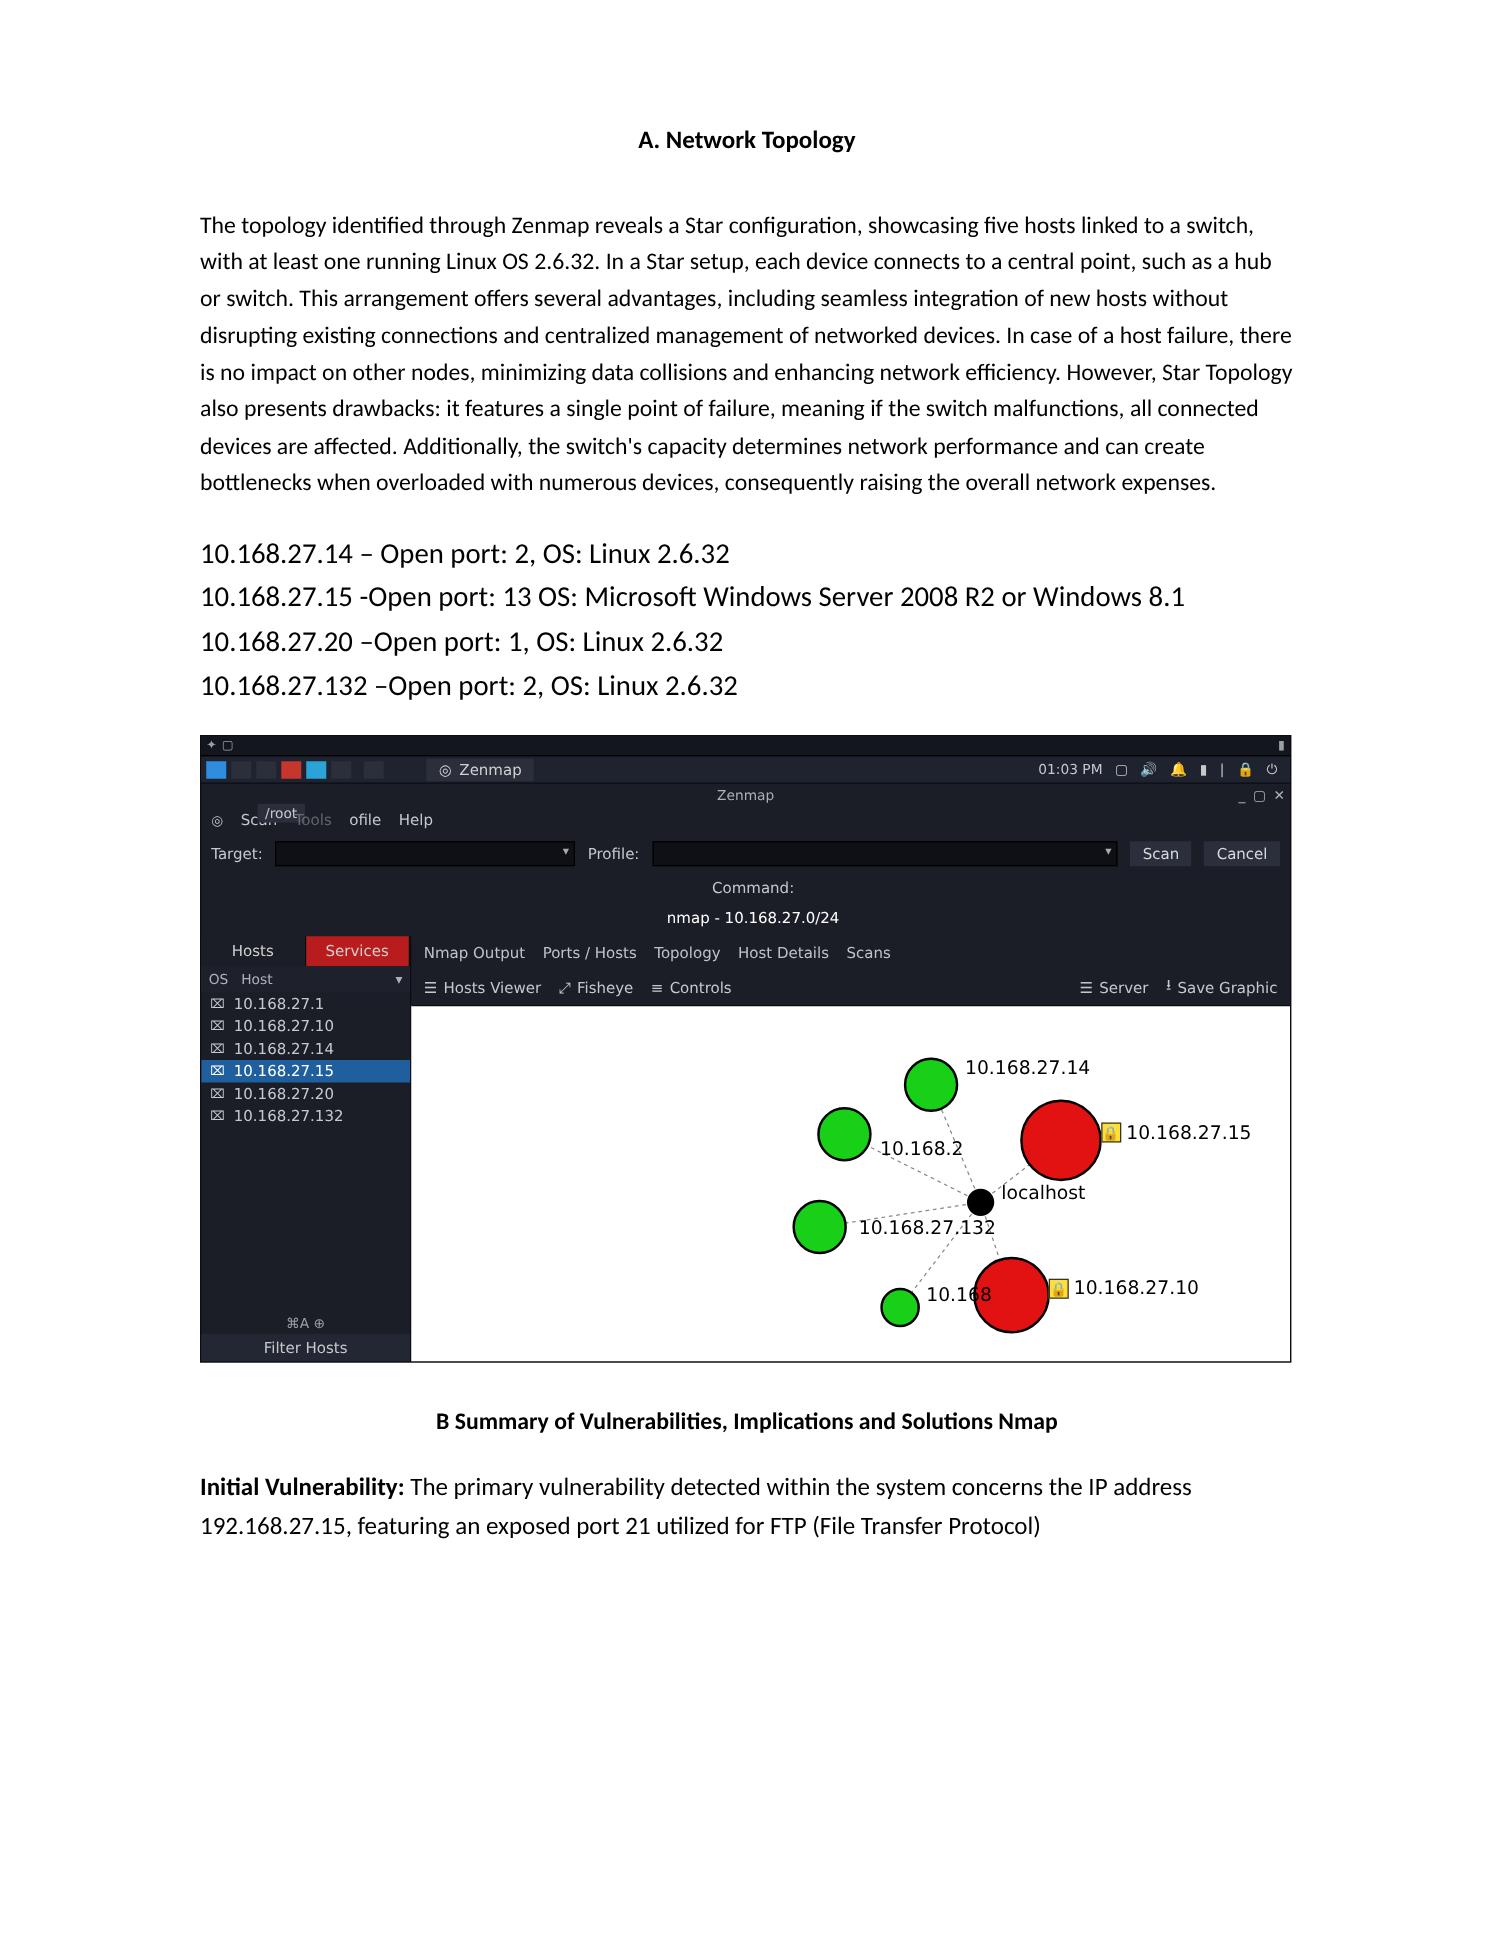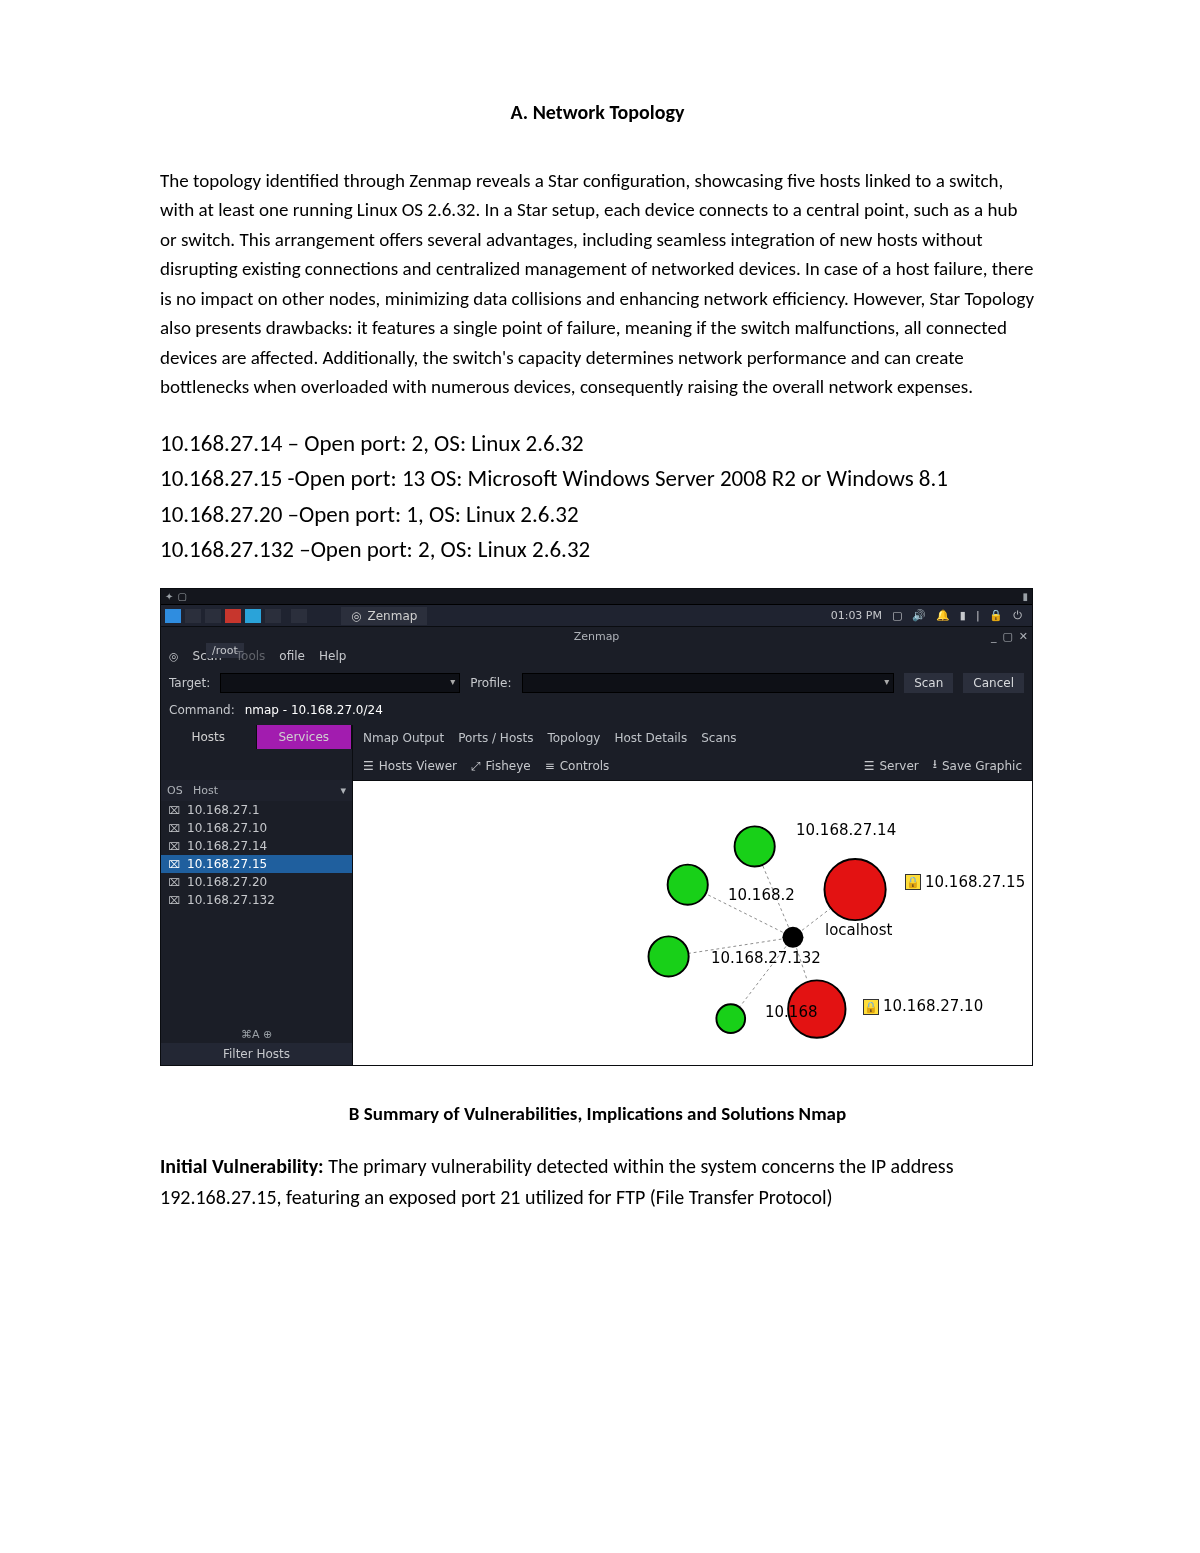--- a/index.html
+++ b/index.html
@@ -94,51 +94,51 @@
   }
   .zm-targetrow .combo {
     flex:1; background:#0e1016; height:20px; border:1px solid #000; position:relative;
   }
   .zm-targetrow .combo .caret { position:absolute; right:4px; top:2px; font-size:10px; color:#aaa;}
   .zm-targetrow .btn {
     background:#2b2f3c; color:#d8dadd; padding:3px 10px; font-size:12px;
   }
   .zm-cmdrow {
     display:flex; align-items:center; gap:10px;
-    padding: 4px 8px 8px 8px;
+    padding: 4px 8px 8px 20px;
     font-size:12px;
+    flex-direction:column;
   }
   .zm-cmdrow .cmdinput {
     flex:1; color:#ffffff;
   }
   .zm-main {
     display:flex;
     height: 340px;
   }
   .zm-side {
-    width: 192px;
+    width: 168px;
     display:flex; flex-direction:column;
     border-right:1px solid #0a0c10;
   }
   .zm-side-tabs {
     display:flex; height:24px;
   }
   .zm-side-tabs div {
     flex:1; display:flex; align-items:center; justify-content:center;
-    font-size:12px; color:#d0d0d0; background:#a21caf;
+    font-size:12px; color:#d0d0d0; background:#b91c1c;
     border-right:1px solid #0a0c10;
   }
   .zm-side-tabs div.active { background:#1b1e27; }
   .zm-hostlist {
     flex:1; overflow:hidden; padding:0;
   }
   .zm-hosthdr {
     display:flex; padding:4px 6px; color:#aeb2b8; font-size:11px;
     background:#1e212c;
-    margin-top:31px;
   }
   .zm-hosthdr .colos { width:26px; }
   .zm-hostitem {
     display:flex; align-items:center; gap:6px;
     padding:2px 6px; font-size:12px; color:#c6c8cc;
   }
   .zm-hostitem.selected { background:#1f5f9e; color:#fff; }
   .zm-hostitem .osicon { width:14px; text-align:center; font-size:10px;}
   .zm-side-bottom {
     display:flex; align-items:center; justify-content:center;

